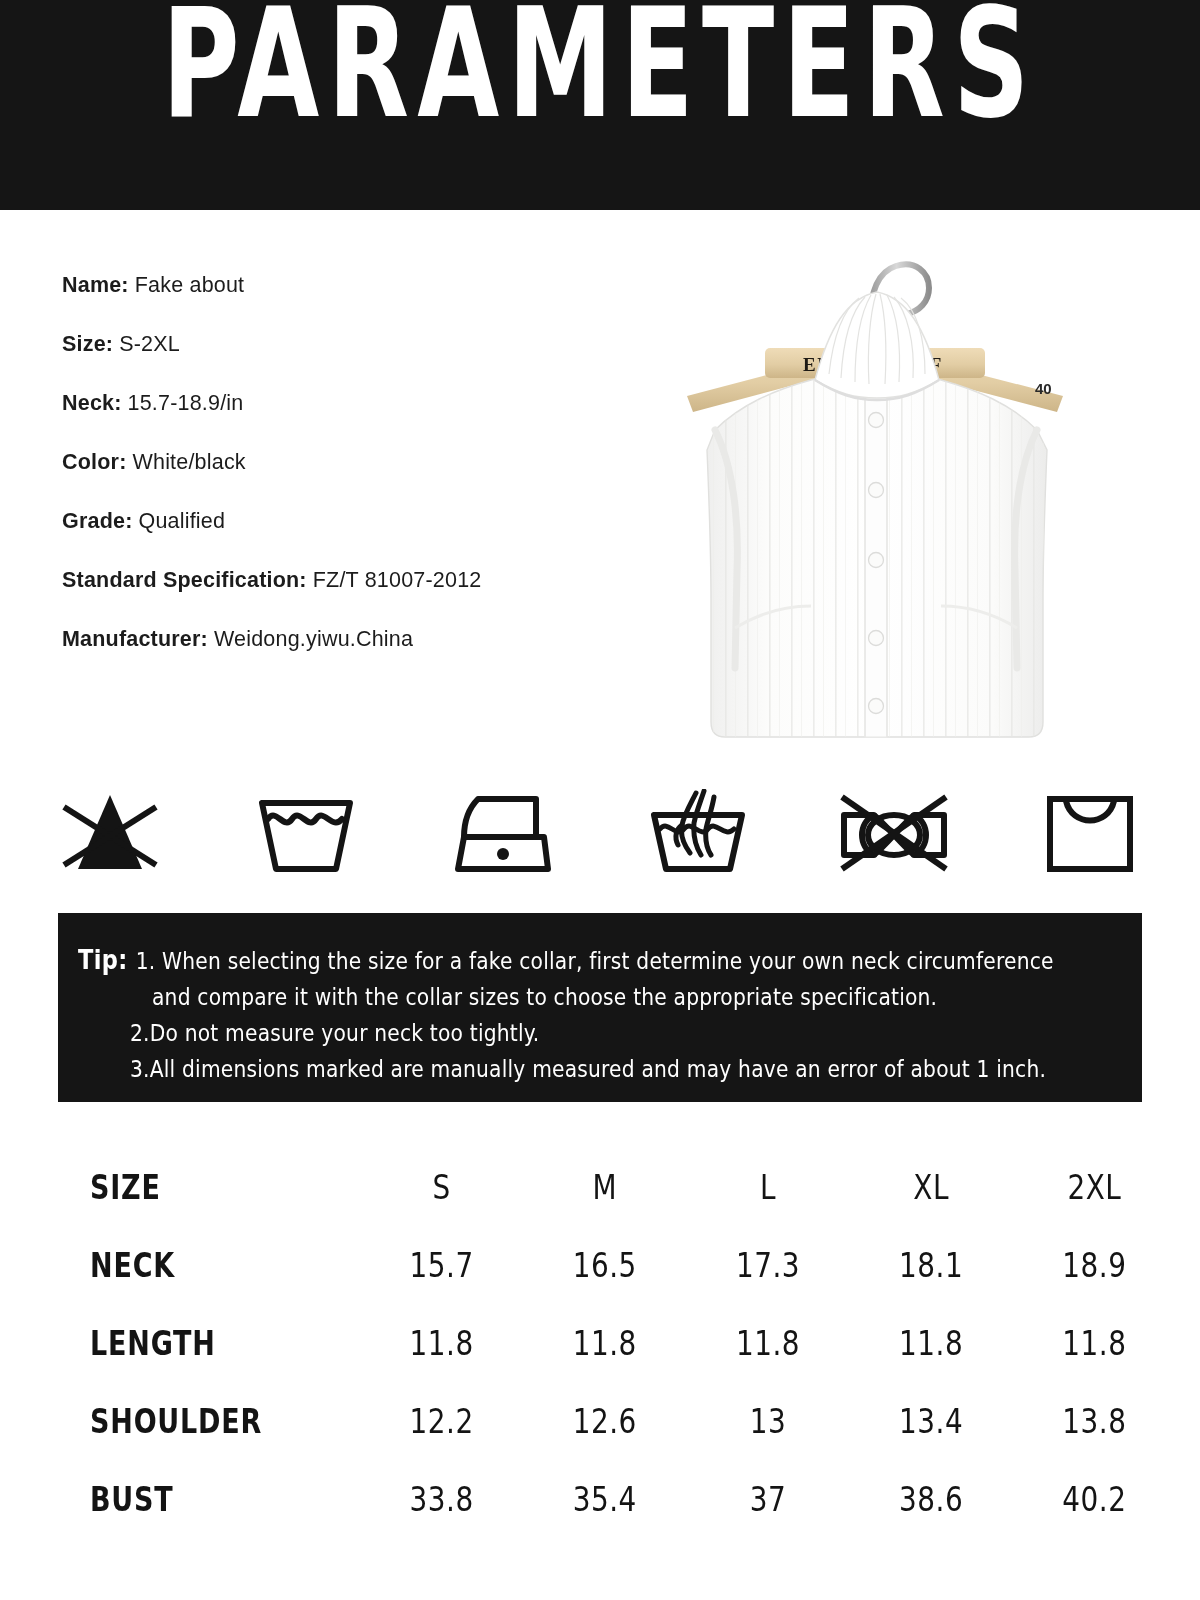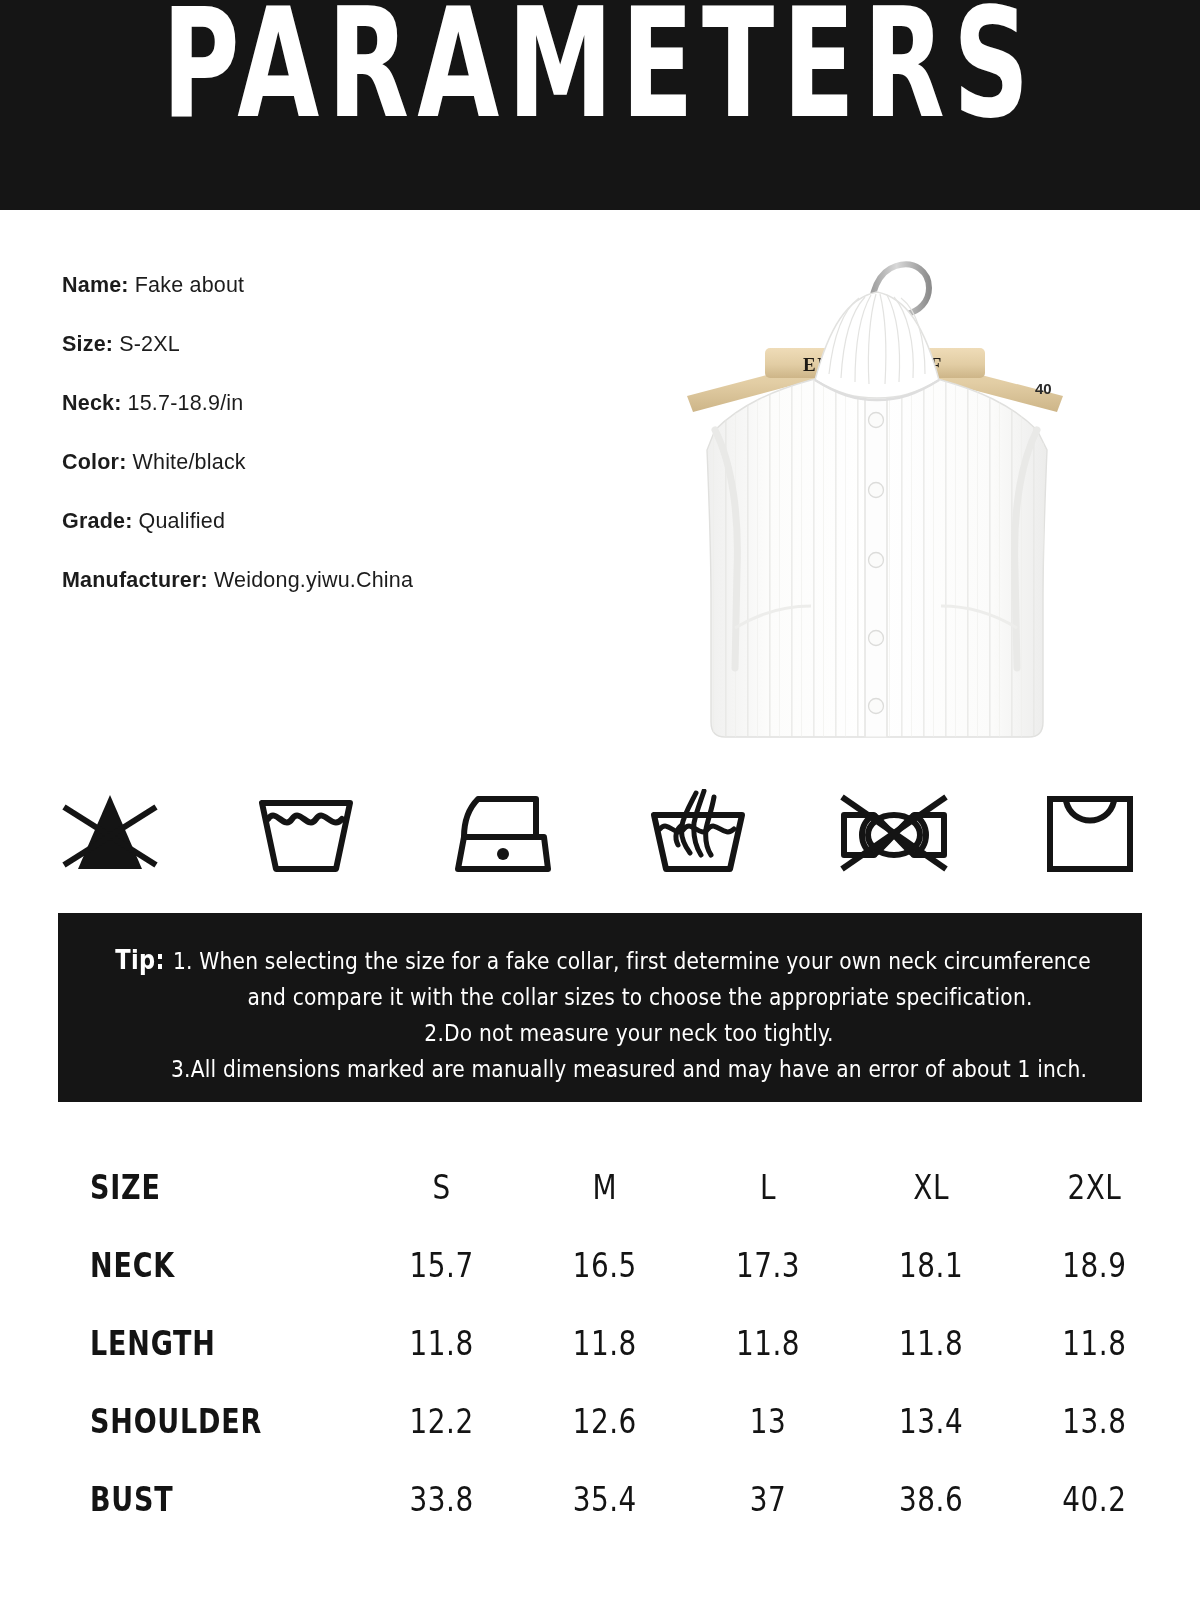--- a/index.html
+++ b/index.html
@@ -101,21 +101,20 @@
     width: 1084px;
     height: 189px;
     background: #151515;
     color: #ffffff;
   }
   .tip-inner {
     position: absolute;
     left: 20px;
     top: 30px;
     right: 14px;
-    text-align: center;
   }
   .tip-line {
     font-family: "Liberation Sans Narrow", "DejaVu Sans Condensed", "Liberation Sans", sans-serif;
     font-size: 22.5px;
     line-height: 36px;
     letter-spacing: 0.2px;
     white-space: nowrap;
     transform: scaleY(1.06);
     transform-origin: left center;
   }
@@ -184,20 +183,24 @@
     <span class="spec-label">Neck:</span>
     <span class="spec-value">15.7-18.9/in</span>
   </div>
   <div class="spec-row">
     <span class="spec-label">Color:</span>
     <span class="spec-value">White/black</span>
   </div>
   <div class="spec-row">
     <span class="spec-label">Grade:</span>
     <span class="spec-value">Qualified</span>
+  </div>
+  <div class="spec-row">
+    <span class="spec-label">Standard Specification:</span>
+    <span class="spec-value">FZ/T 81007-2012</span>
   </div>
   <div class="spec-row">
     <span class="spec-label">Manufacturer:</span>
     <span class="spec-value">Weidong.yiwu.China</span>
   </div>
 </div>
 
 <div class="product-photo">
   <svg width="520" height="560" viewBox="0 0 520 560" xmlns="http://www.w3.org/2000/svg">
     <defs>

